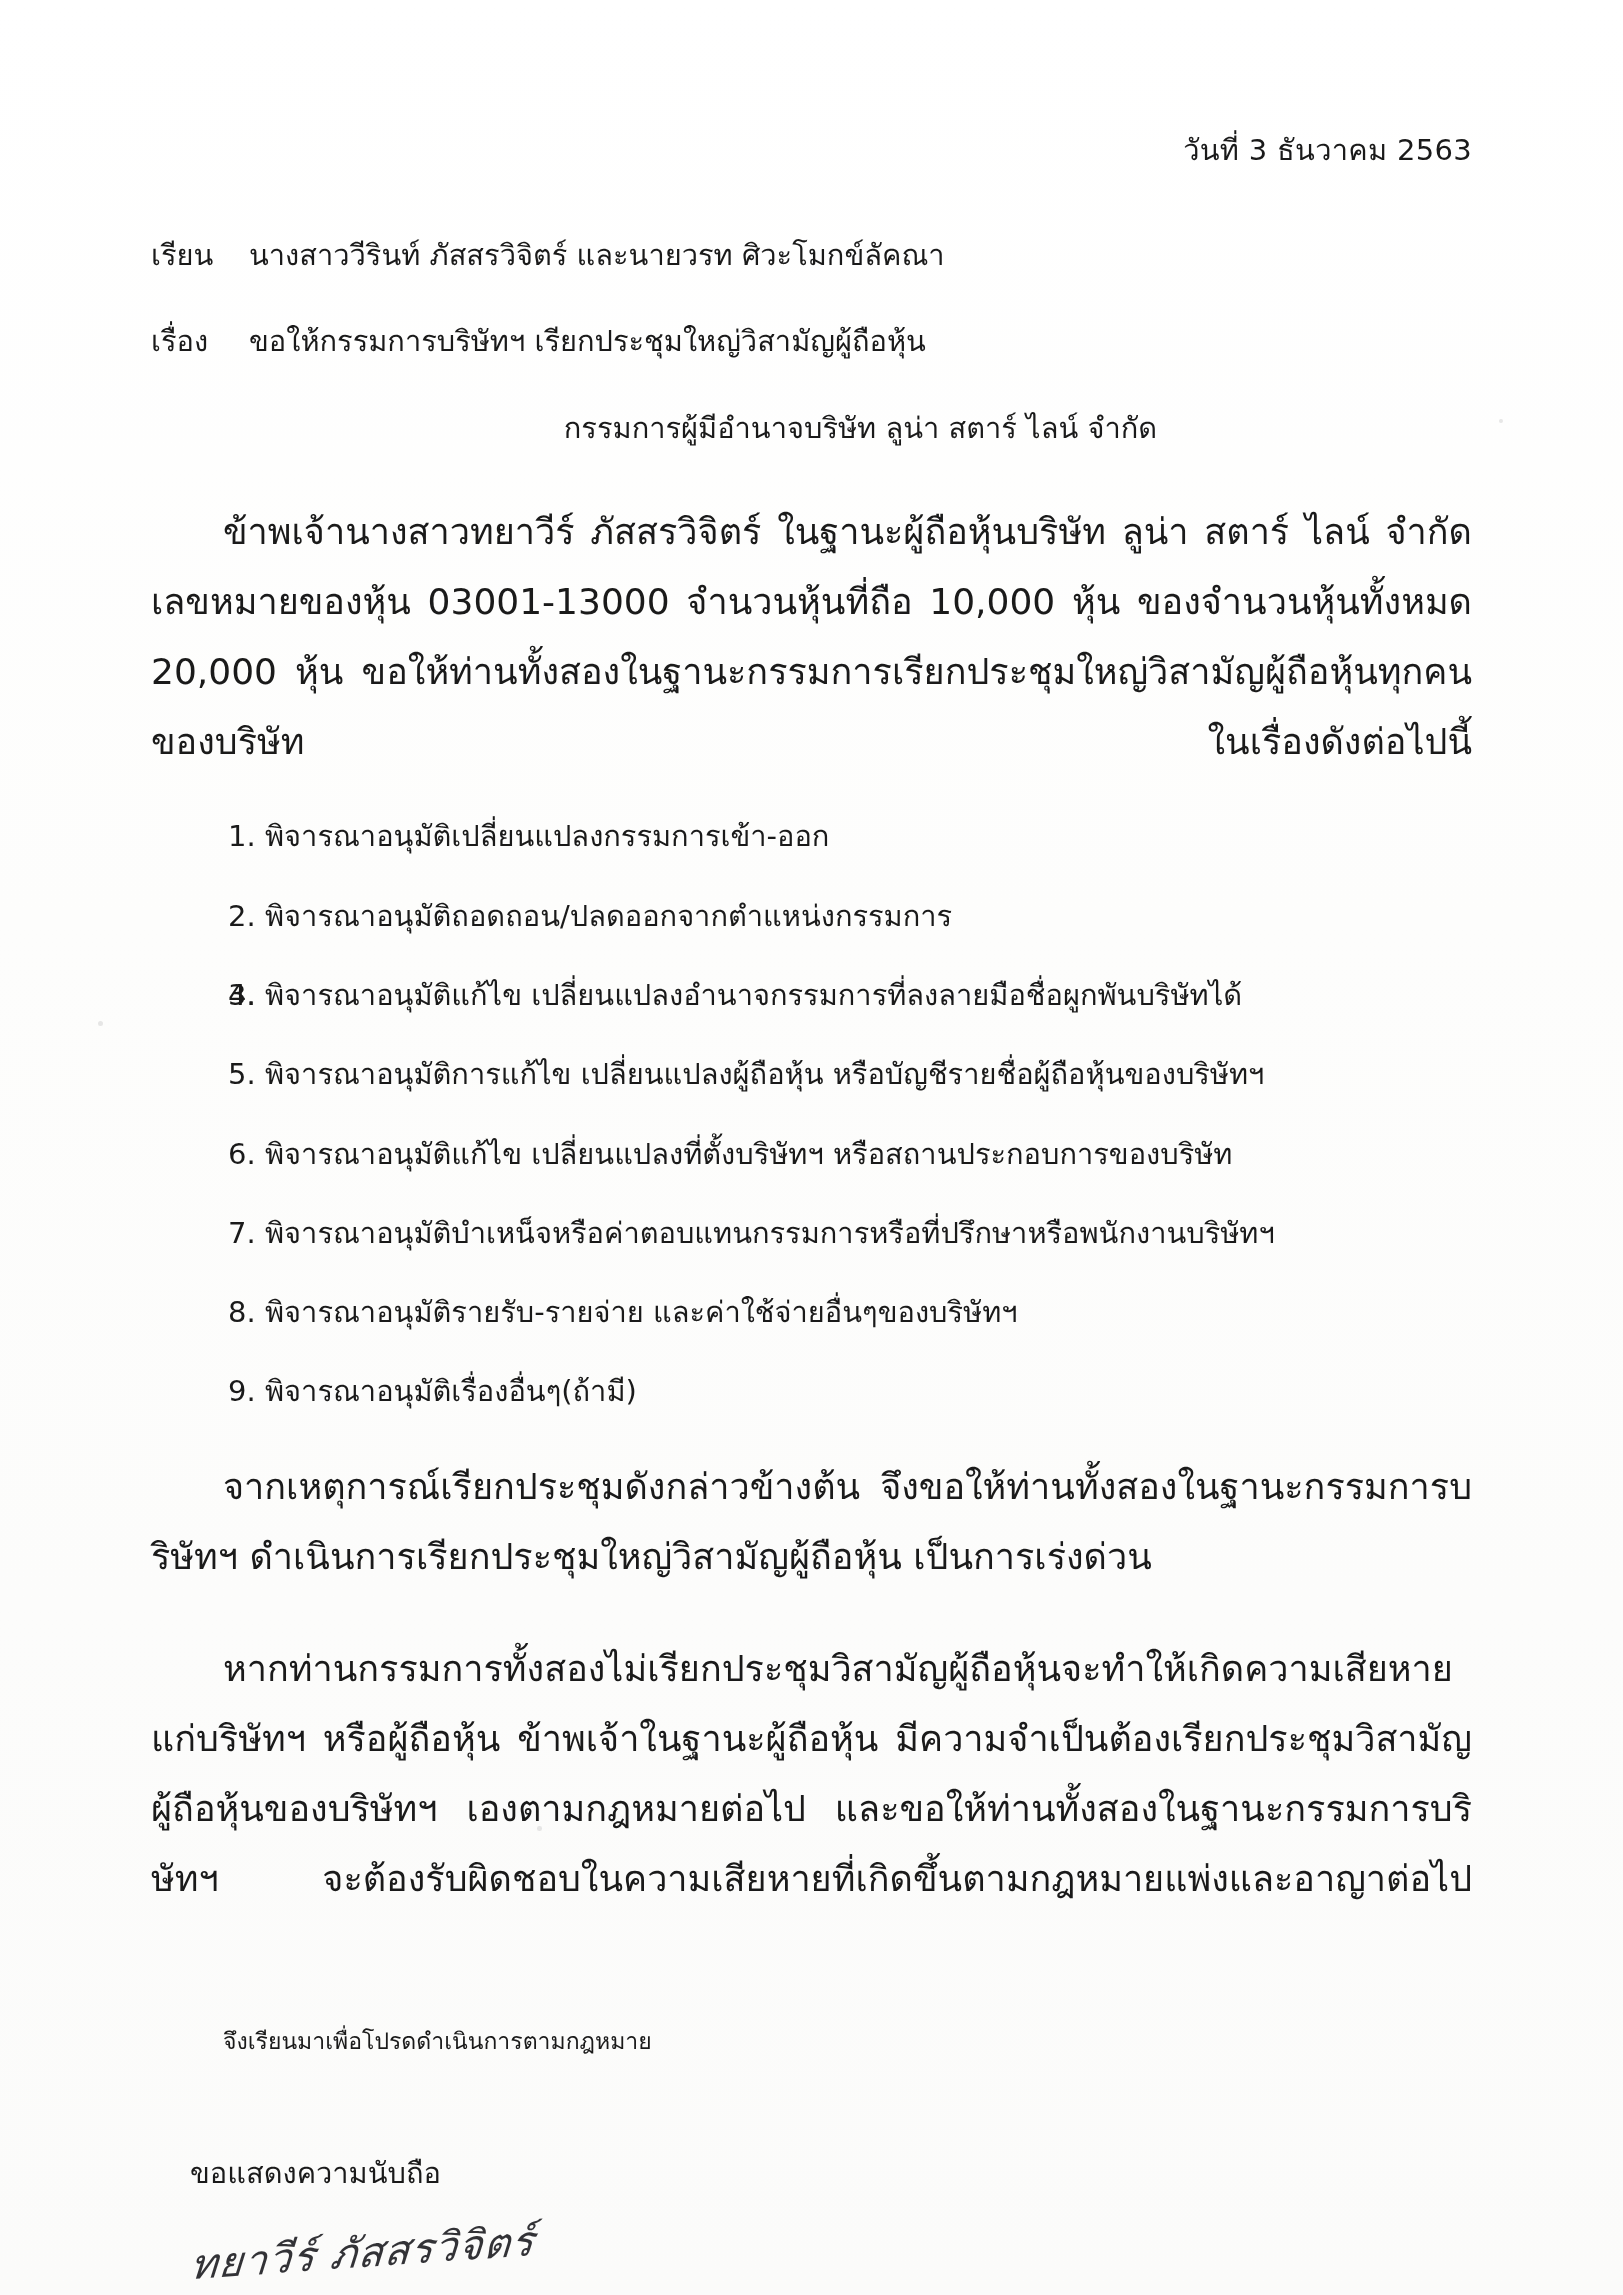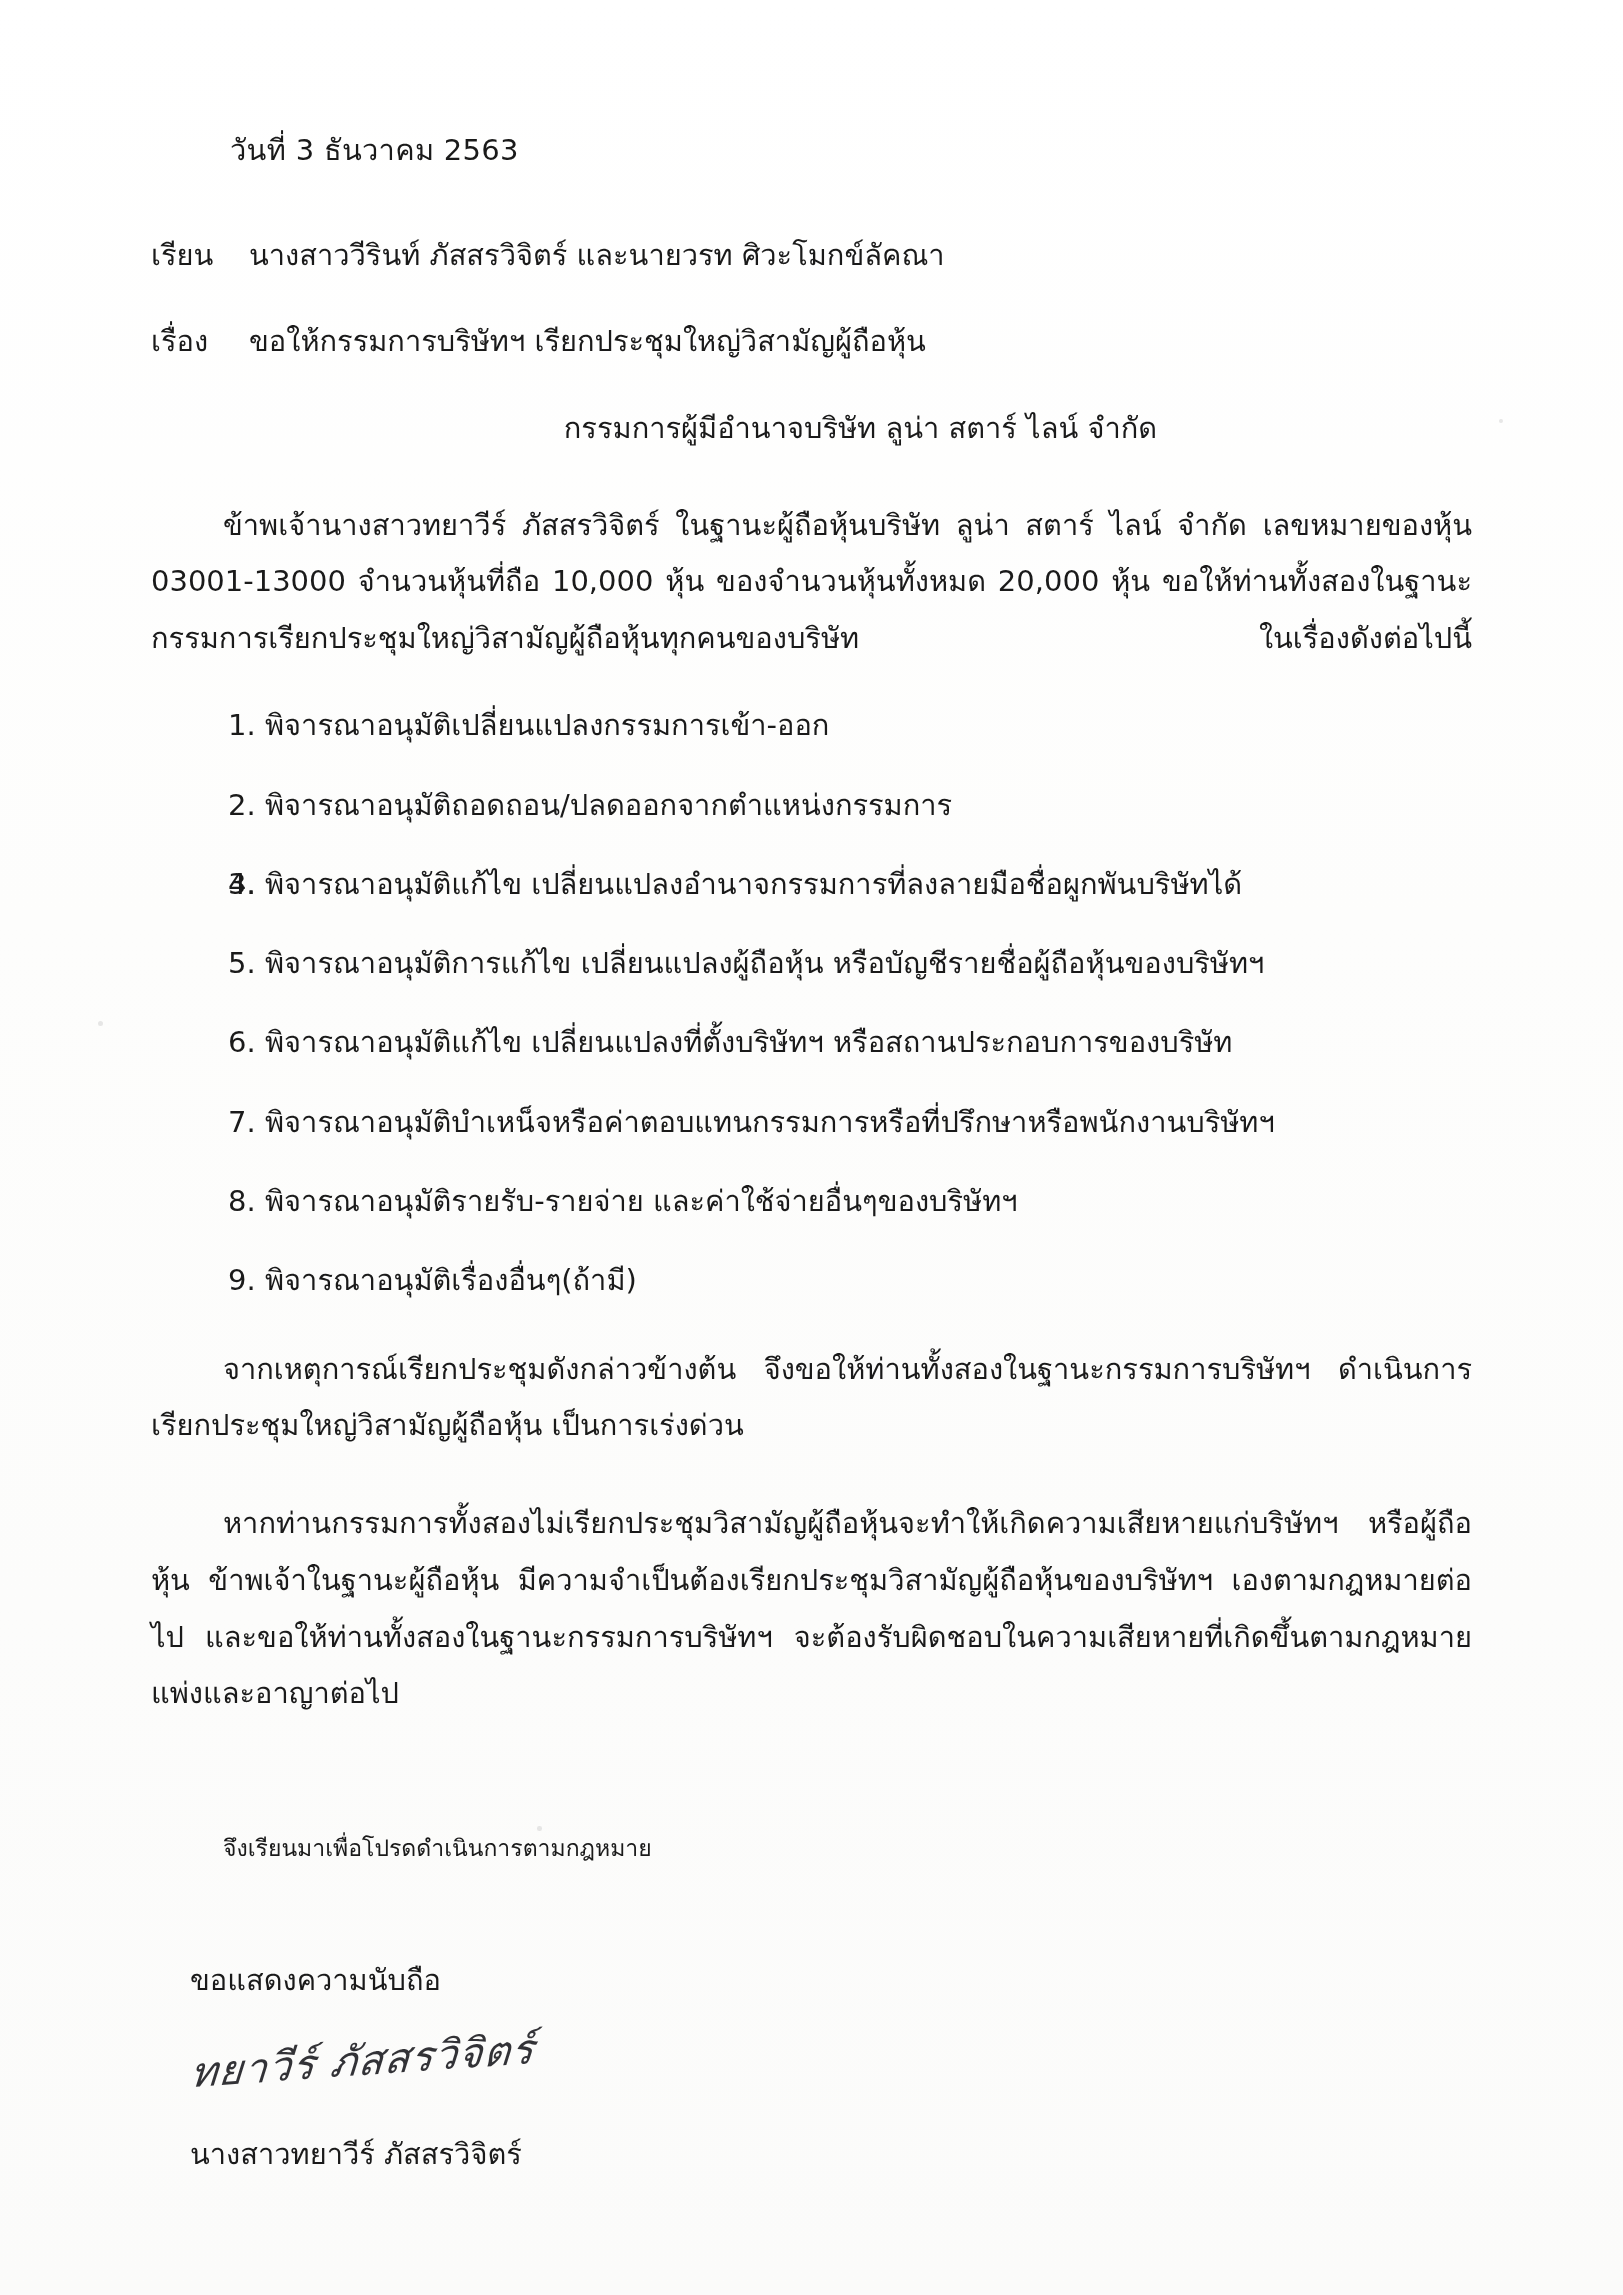--- a/index.html
+++ b/index.html
@@ -31,21 +31,21 @@
     background: linear-gradient(180deg, #ffffff 0%, #fdfdfc 40%, #fbfbfa 100%);
     pointer-events: none;
   }
   .content {
     position: relative;
     padding: 124px 151px 0 151px;
     font-size: 29px;
     line-height: 1.85;
   }
   .date-line {
-    text-align: left;
+    text-align: right;
     font-size: 29px;
     letter-spacing: 0.3px;
     margin: 0 0 51px 0;
     padding-left: 79px;
   }
   .field-row {
     display: flex;
     align-items: flex-start;
     margin-bottom: 33px;
   }
@@ -59,21 +59,21 @@
     font-size: 29px;
   }
   .sub-line {
     margin: 0 0 41px 0;
     padding-left: 98px;
     font-size: 29px;
     text-align: center;
   }
   .para {
     margin: 0 0 30px 0;
-    font-size: 29px;
+    font-size: 36px;
     line-height: 1.95;
     text-align: justify;
     text-justify: inter-word;
   }
   .para.indent {
     text-indent: 72px;
   }
   .spread {
     text-align: justify;
     text-align-last: justify;

